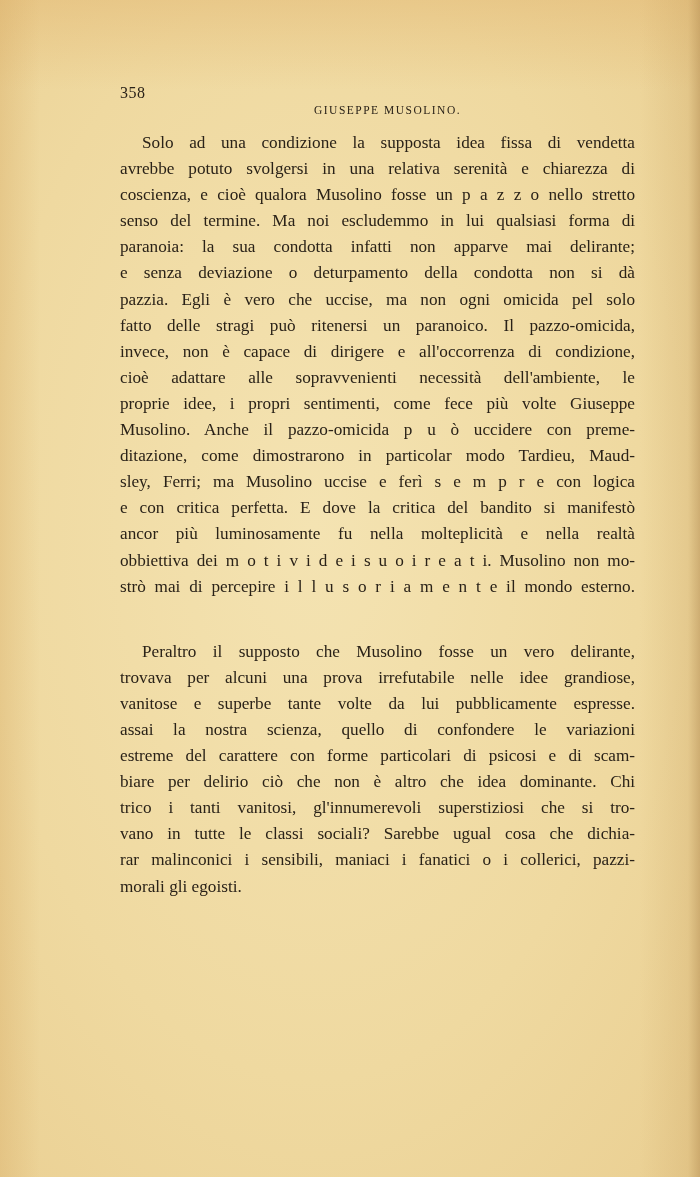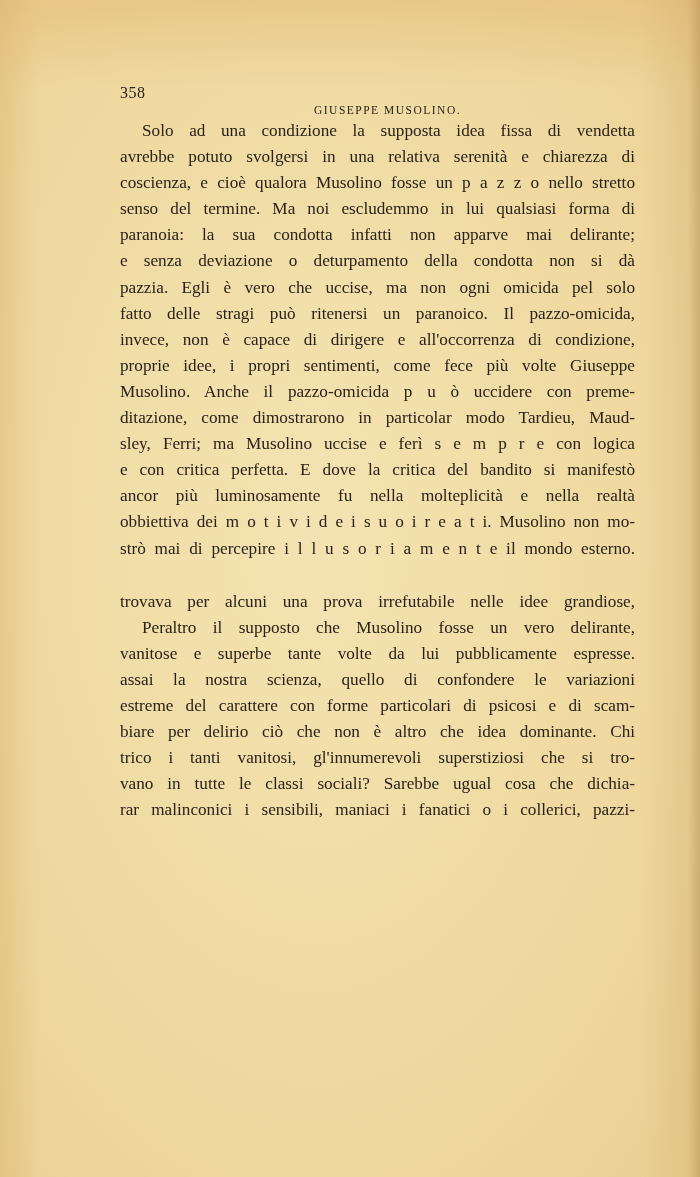--- a/index.html
+++ b/index.html
@@ -29,21 +29,21 @@
       text-transform: uppercase;
       margin-top: 17px;
     }
     .body-text {
       position: absolute; left: 120px; top: 118px; width: 515px;
       font-size: 17.2px; line-height: 26.1px; text-align: justify;
     }
     .para { margin: 0; text-indent: 0; }
     .line { display: block; white-space: nowrap; text-align-last: justify; text-align: justify; }
     .line.last { text-align-last: left; }
-    .line.indent { padding-left: 22px; }
+    .line.indent { padding-left: 22px; margin-top: 12px; }
     .gap { height: 27px; }
   </style>
 </head>
 <body>
 
 <div class="page">
   <div class="header">
     <span class="page-number">358</span>
     <div class="running-head">GIUSEPPE MUSOLINO.</div>
   </div>
@@ -52,38 +52,40 @@
     <div class="para">
       <span class="line indent">Solo ad una condizione la supposta idea fissa di vendetta</span>
       <span class="line">avrebbe potuto svolgersi in una relativa serenità e chiarezza di</span>
       <span class="line">coscienza, e cioè qualora Musolino fosse un p a z z o nello stretto</span>
       <span class="line">senso del termine. Ma noi escludemmo in lui qualsiasi forma di</span>
       <span class="line">paranoia: la sua condotta infatti non apparve mai delirante;</span>
       <span class="line">e senza deviazione o deturpamento della condotta non si dà</span>
       <span class="line">pazzia. Egli è vero che uccise, ma non ogni omicida pel solo</span>
       <span class="line">fatto delle stragi può ritenersi un paranoico. Il pazzo-omicida,</span>
       <span class="line">invece, non è capace di dirigere e all'occorrenza di condizione,</span>
+      <span class="line">cioè adattare alle sopravvenienti necessità dell'ambiente, le</span>
       <span class="line">proprie idee, i propri sentimenti, come fece più volte Giuseppe</span>
       <span class="line">Musolino. Anche il pazzo-omicida p u ò uccidere con preme-</span>
       <span class="line">ditazione, come dimostrarono in particolar modo Tardieu, Maud-</span>
       <span class="line">sley, Ferri; ma Musolino uccise e ferì s e m p r e con logica</span>
       <span class="line">e con critica perfetta. E dove la critica del bandito si manifestò</span>
       <span class="line">ancor più luminosamente fu nella molteplicità e nella realtà</span>
       <span class="line">obbiettiva dei m o t i v i d e i s u o i r e a t i. Musolino non mo-</span>
       <span class="line">strò mai di percepire i l l u s o r i a m e n t e il mondo esterno.</span>
     </div>
 
     <div class="gap"></div>
 
     <div class="para">
+      <span class="line indent">Peraltro il supposto che Musolino fosse un vero delirante,</span>
       <span class="line">trovava per alcuni una prova irrefutabile nelle idee grandiose,</span>
-      <span class="line indent">Peraltro il supposto che Musolino fosse un vero delirante,</span>
       <span class="line">vanitose e superbe tante volte da lui pubblicamente espresse.</span>
       <span class="line">assai la nostra scienza, quello di confondere le variazioni</span>
       <span class="line">estreme del carattere con forme particolari di psicosi e di scam-</span>
       <span class="line">biare per delirio ciò che non è altro che idea dominante. Chi</span>
       <span class="line">trico i tanti vanitosi, gl'innumerevoli superstiziosi che si tro-</span>
       <span class="line">vano in tutte le classi sociali? Sarebbe ugual cosa che dichia-</span>
       <span class="line">rar malinconici i sensibili, maniaci i fanatici o i collerici, pazzi-</span>
+      <span class="line last">morali gli egoisti.</span>
     </div>
 
   </div>
 </div>
 
 </body></html>

